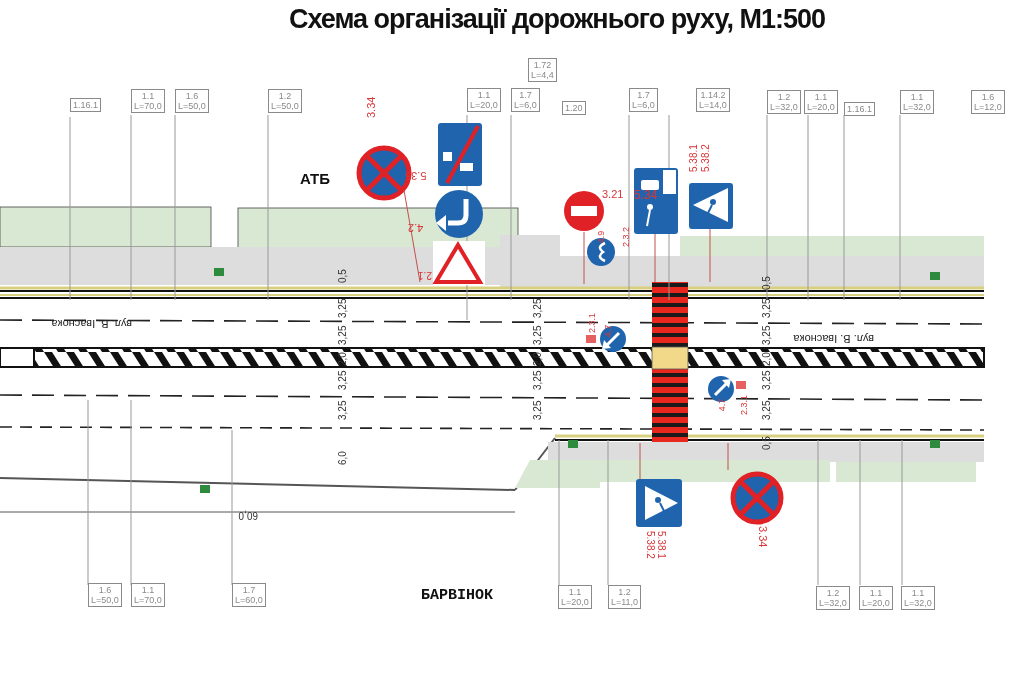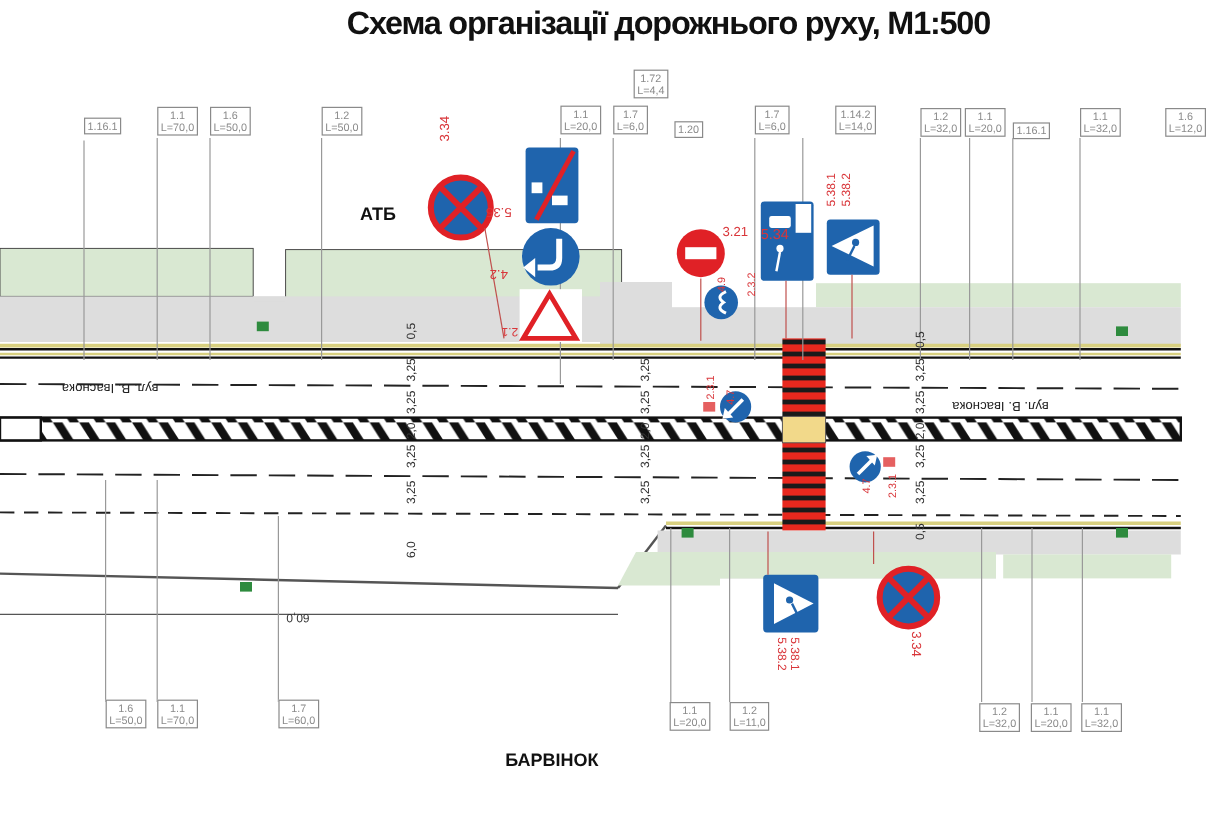--- a/index.html
+++ b/index.html
@@ -7,21 +7,21 @@
   .title { position:absolute; left:0; top:4px; width:1114px; text-align:center; font-weight:bold; font-size:27px; letter-spacing:-1px; color:#111; }
   .place { position:absolute; font-weight:bold; font-size:15px; color:#111; }
   svg.plan { position:absolute; left:0; top:0; }
   .lbl { position:absolute; border:1px solid #8a8a8a; background:#fff; color:#8a8a8a; font-size:9px; line-height:10px; text-align:center; padding:1px 2px; white-space:pre; }
 </style>
 </head>
 <body>
 
 <div class="title">Схема організації дорожнього руху, М1:500</div>
 <div class="place" style="left:300px;top:134px;margin-top:36px;">АТБ</div>
-<div class="place" style="left:421px;top:625px;">БАРВІНОК</div>
+<div class="place" style="left:421px;top:587px;font-family:Liberation Mono, monospace;">БАРВІНОК</div>
 
 <svg class="plan" width="1024" height="690" viewBox="0 0 1024 690">
   <defs>
     <pattern id="hatch" width="22" height="22" patternUnits="userSpaceOnUse" patternTransform="skewX(0)">
       <rect width="22" height="22" fill="#fff"></rect>
       <polygon points="0,0 8,0 22,22 14,22" fill="#111"></polygon>
     </pattern>
     <pattern id="xing" width="10" height="10" patternUnits="userSpaceOnUse">
       <rect width="10" height="10" fill="#e8281e"></rect>
       <rect y="3" width="10" height="4" fill="#1a1a1a"></rect>

